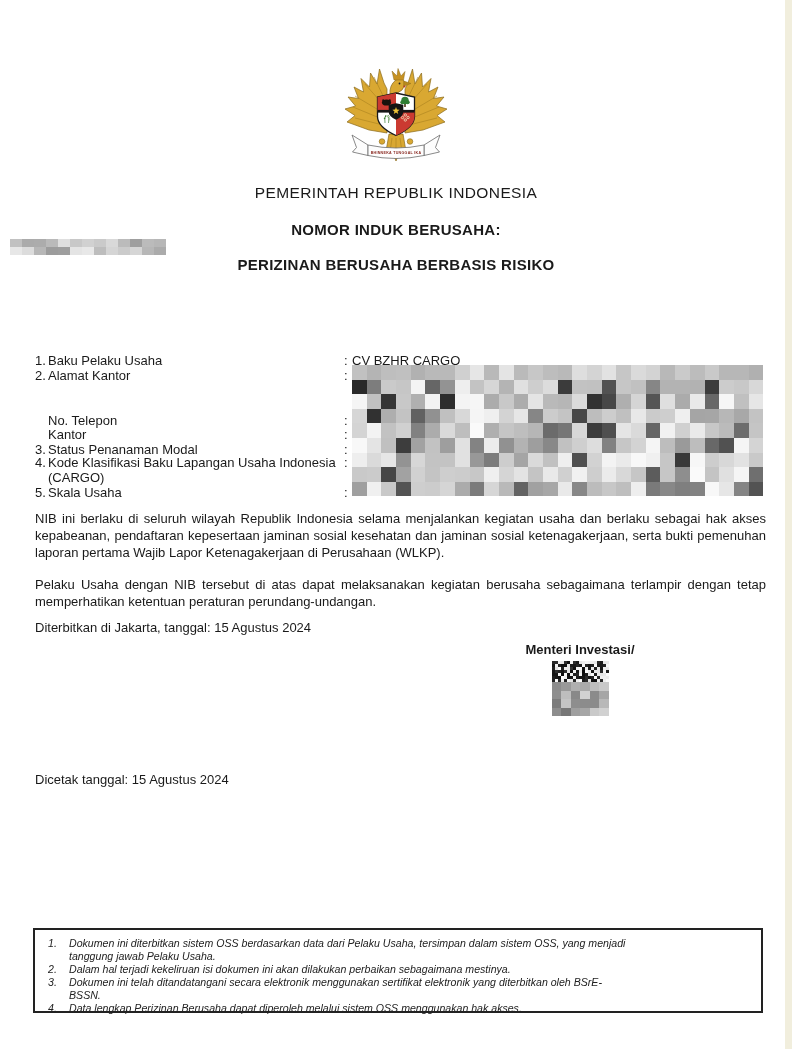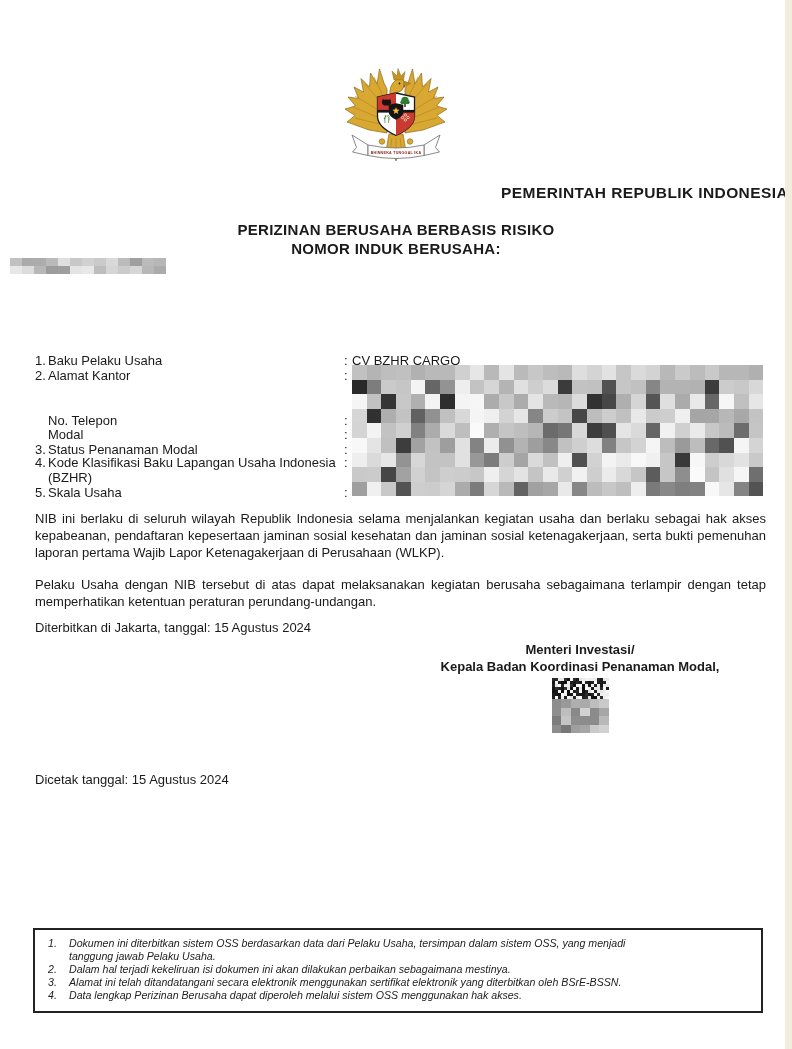--- a/index.html
+++ b/index.html
@@ -2,22 +2,22 @@
 <html><head>
 <meta charset="utf-8">
 <style>
   html,body{margin:0;padding:0;background:#fff;}
   .page{position:relative;width:792px;height:1049px;background:#ffffff;overflow:hidden;
         font-family:"Liberation Sans",sans-serif;color:#1a1a1a;}
   .edge-strip{position:absolute;right:0;top:0;width:7px;height:1049px;background:#f1eedd;}
 
   .emblem{position:absolute;left:341px;top:60px;width:110px;height:108px;}
 
-  .gov-title{position:absolute;left:4px;top:184px;width:784px;text-align:right;
-             font-size:15.5px;font-weight:bold;letter-spacing:.4px;}
+  .gov-title{position:absolute;left:4px;top:184px;width:784px;text-align:center;
+             font-size:15.5px;font-weight:normal;letter-spacing:.4px;}
   .doc-title{position:absolute;left:4px;top:220px;width:784px;text-align:center;
              font-size:15px;font-weight:bold;line-height:19px;letter-spacing:.3px;}
   .redact-inline{display:inline-grid;vertical-align:-2px;margin-left:6px;}
 
   .para{position:absolute;left:35px;width:731px;font-size:13px;line-height:17px;text-align:justify;}
   .para.left{text-align:left;}
   #intro{top:287px;}
   #p-validity{top:510px;}
   #p-compliance{top:576px;}
   #issued{top:619px;}
@@ -106,21 +106,20 @@
           <circle cx="64.3" cy="55" r="1.2"></circle>
       </g>
       <rect x="35" y="49.9" width="40" height="2.7" fill="#151515"></rect>
       <path d="M55 43.2 L62.3 44.8 L62.3 51.8 Q62.3 56.6 55 59.8 Q47.7 56.6 47.7 51.8 L47.7 44.8 Z" fill="#141414"></path>
       <polygon points="55,47.1 55.94,49.61 58.61,49.73 56.52,51.39 57.23,53.97 55,52.5 52.77,53.97 53.48,51.39 51.39,49.73 54.06,49.61" fill="#edc238"></polygon>
     </g>
   </svg>
 
   <div class="gov-title">PEMERINTAH REPUBLIK INDONESIA</div>
   <div class="doc-title">
-    <div>PERIZINAN BERUSAHA BERBASIS RISIKO</div>
     <div><span>NOMOR INDUK BERUSAHA:</span><span id="redact-nib" class="mosaic redact-inline" style="grid-template-columns: repeat(13, 12px); grid-auto-rows: 8px;">
           <div style="background: rgb(193, 193, 193);"></div>
           <div style="background: rgb(171, 171, 171);"></div>
           <div style="background: rgb(172, 172, 172);"></div>
           <div style="background: rgb(186, 186, 186);"></div>
           <div style="background: rgb(223, 223, 223);"></div>
           <div style="background: rgb(200, 200, 200);"></div>
           <div style="background: rgb(209, 209, 209);"></div>
           <div style="background: rgb(202, 202, 202);"></div>
           <div style="background: rgb(217, 217, 217);"></div>
@@ -135,50 +134,51 @@
           <div style="background: rgb(158, 158, 158);"></div>
           <div style="background: rgb(228, 228, 228);"></div>
           <div style="background: rgb(232, 232, 232);"></div>
           <div style="background: rgb(189, 189, 189);"></div>
           <div style="background: rgb(213, 213, 213);"></div>
           <div style="background: rgb(203, 203, 203);"></div>
           <div style="background: rgb(214, 214, 214);"></div>
           <div style="background: rgb(183, 183, 183);"></div>
           <div style="background: rgb(171, 171, 171);"></div>
         </span></div>
+    <div>PERIZINAN BERUSAHA BERBASIS RISIKO</div>
   </div>
 
 
   <div class="frow" style="top:353px">
     <span class="fnum">1.</span><span>Baku Pelaku Usaha</span>
     <span class="fcolon">:</span>
     <span class="fvalue">CV BZHR CARGO</span>
   </div>
   <div class="frow" style="top:368px">
     <span class="fnum">2.</span><span>Alamat Kantor</span>
     <span class="fcolon">:</span>
   </div>
   <div class="frow" style="top:413px">
     <span class="fnum"></span><span>No. Telepon</span>
     <span class="fcolon">:</span>
   </div>
   <div class="frow" style="top:427px">
-    <span class="fnum"></span><span>Modal</span>
+    <span class="fnum"></span><span>Kantor</span>
     <span class="fcolon">:</span>
   </div>
   <div class="frow" style="top:442px">
     <span class="fnum">3.</span><span>Status Penanaman Modal</span>
     <span class="fcolon">:</span>
   </div>
   <div class="frow" style="top:455px">
     <span class="fnum">4.</span><span>Kode Klasifikasi Baku Lapangan Usaha Indonesia</span>
     <span class="fcolon">:</span>
   </div>
   <div class="frow" style="top:470px">
-    <span class="fnum"></span><span>(BZHR)</span>
+    <span class="fnum"></span><span>(CARGO)</span>
   </div>
   <div class="frow" style="top:485px">
     <span class="fnum">5.</span><span>Skala Usaha</span>
     <span class="fcolon">:</span>
   </div>
   <div id="mosaic-values" class="mosaic" style="grid-template-columns: repeat(28, 14.7px); grid-auto-rows: 14.6px;">
       <div style="background: rgb(193, 193, 193);"></div>
       <div style="background: rgb(180, 180, 180);"></div>
       <div style="background: rgb(190, 190, 190);"></div>
       <div style="background: rgb(192, 192, 192);"></div>
@@ -431,21 +431,20 @@
       <div style="background: rgb(132, 132, 132);"></div>
       <div style="background: rgb(83, 83, 83);"></div>
     </div>
 
   <div id="p-validity" class="para">NIB ini berlaku di seluruh wilayah Republik Indonesia selama menjalankan kegiatan usaha dan berlaku sebagai hak akses kepabeanan, pendaftaran kepesertaan jaminan sosial kesehatan dan jaminan sosial ketenagakerjaan, serta bukti pemenuhan laporan pertama Wajib Lapor Ketenagakerjaan di Perusahaan (WLKP).</div>
   <div id="p-compliance" class="para">Pelaku Usaha dengan NIB tersebut di atas dapat melaksanakan kegiatan berusaha sebagaimana terlampir dengan tetap memperhatikan ketentuan peraturan perundang-undangan.</div>
   <div id="issued" class="para left">Diterbitkan di Jakarta, tanggal: 15 Agustus 2024</div>
 
   <div class="sig">
     <div class="bold">Menteri Investasi/</div>
-    <div class="bold">Kepala Badan Koordinasi Penanaman Modal,</div>
     <div id="qr">
       <div id="qr-fine" class="mosaic" style="grid-template-columns: repeat(19, 3px); grid-auto-rows: 3px;">
           <div style="background: rgb(39, 39, 39);"></div>
           <div style="background: rgb(44, 44, 44);"></div>
           <div style="background: rgb(236, 236, 236);"></div>
           <div style="background: rgb(232, 232, 232);"></div>
           <div style="background: rgb(45, 45, 45);"></div>
           <div style="background: rgb(16, 16, 16);"></div>
           <div style="background: rgb(244, 244, 244);"></div>
           <div style="background: rgb(44, 44, 44);"></div>
@@ -610,21 +609,21 @@
     <div class="note">
       <span class="note-num">1.</span>
       <span class="note-text">Dokumen ini diterbitkan sistem OSS berdasarkan data dari Pelaku Usaha, tersimpan dalam sistem OSS, yang menjadi tanggung jawab Pelaku Usaha.</span>
     </div>
     <div class="note">
       <span class="note-num">2.</span>
       <span class="note-text">Dalam hal terjadi kekeliruan isi dokumen ini akan dilakukan perbaikan sebagaimana mestinya.</span>
     </div>
     <div class="note">
       <span class="note-num">3.</span>
-      <span class="note-text">Alamat ini telah ditandatangani secara elektronik menggunakan sertifikat elektronik yang diterbitkan oleh BSrE-BSSN.</span>
+      <span class="note-text">Dokumen ini telah ditandatangani secara elektronik menggunakan sertifikat elektronik yang diterbitkan oleh BSrE-BSSN.</span>
     </div>
     <div class="note">
       <span class="note-num">4.</span>
       <span class="note-text">Data lengkap Perizinan Berusaha dapat diperoleh melalui sistem OSS menggunakan hak akses.</span>
     </div>
 
   </div>
 
   <div class="edge-strip"></div>
 </div>

